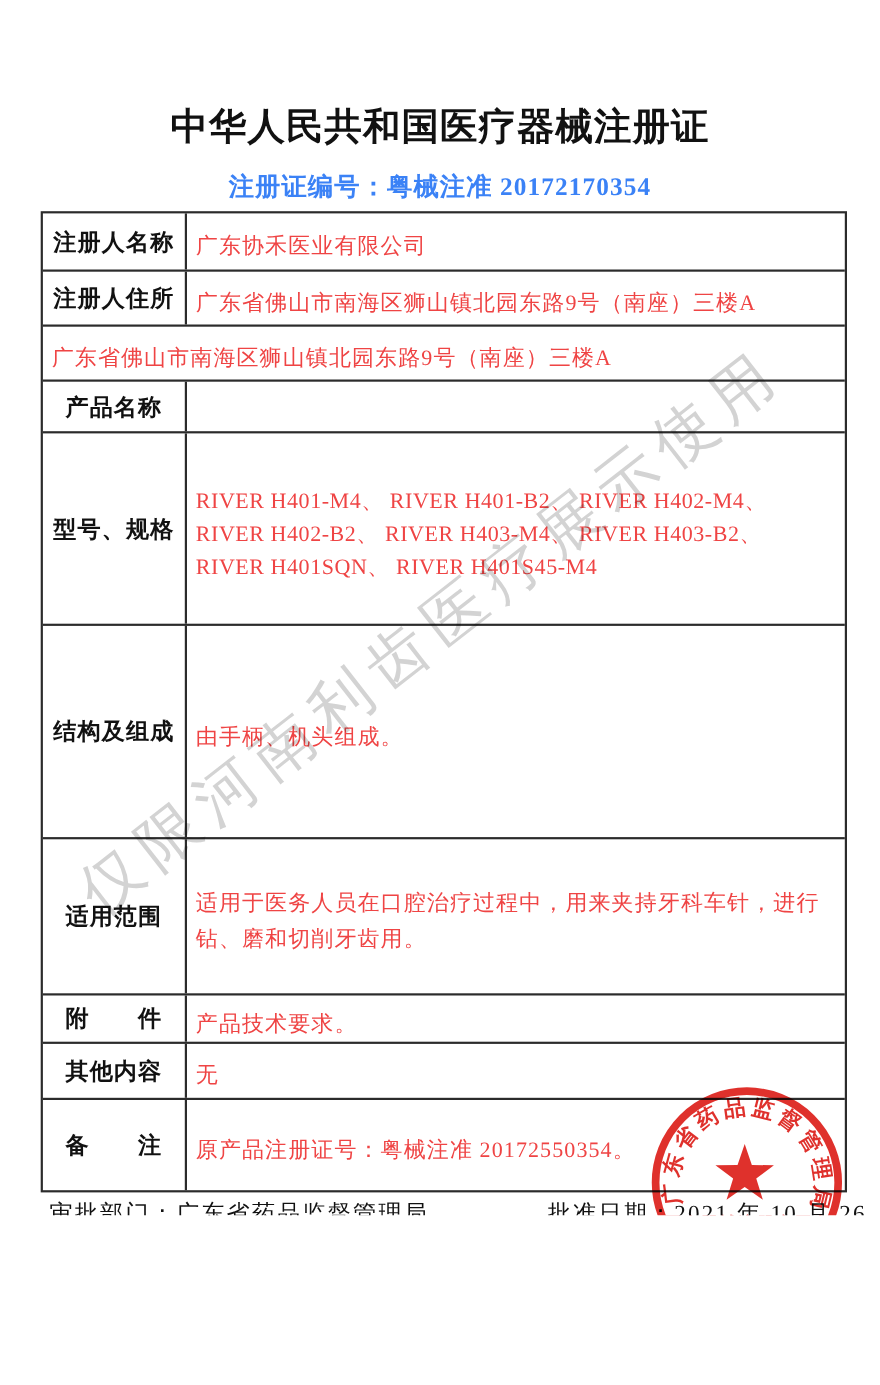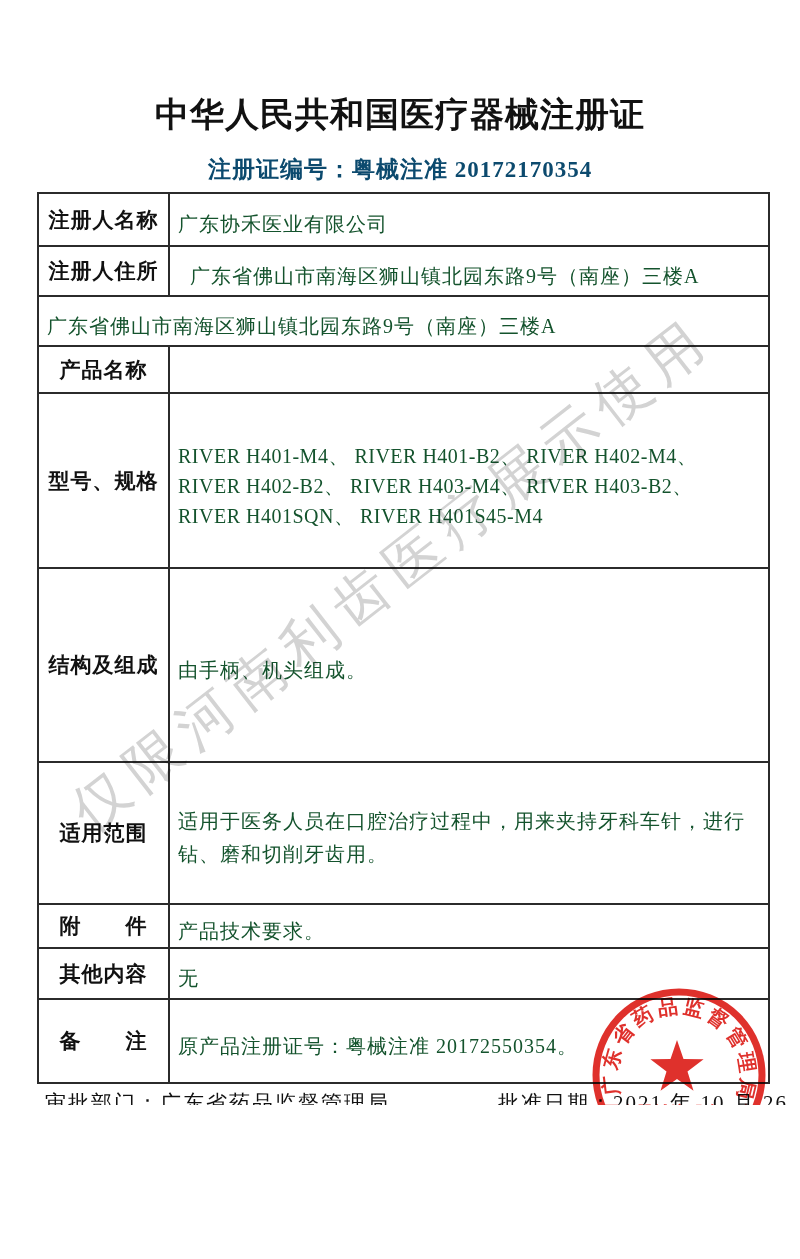--- a/index.html
+++ b/index.html
@@ -12,41 +12,41 @@
     color:#1b1b1b;
   }
   .doc-title{
     position:absolute;left:0;top:92px;width:800px;
     text-align:center;
     font-family:"Liberation Sans","DejaVu Sans",sans-serif;
     font-weight:bold;font-size:34px;letter-spacing:1px;color:#111;
   }
   .reg-line{
     position:absolute;left:0;top:154px;width:800px;
-    text-align:center;font-weight:bold;font-size:23px;letter-spacing:1px;color:#0c4a6e;
+    text-align:center;font-weight:bold;font-size:23px;letter-spacing:1px;color:#3b82f6;
   }
   .cert-table{
     position:absolute;left:37px;top:192px;width:733px;
     border:2px solid #2b2b2b;box-sizing:border-box;
     background:transparent;
   }
   .trow{display:flex;border-bottom:2px solid #2b2b2b;box-sizing:border-box;}
   .trow:last-child{border-bottom:none;}
   .tlabel{
     width:131px;flex:0 0 131px;box-sizing:border-box;
     border-right:2px solid #2b2b2b;
     display:flex;align-items:center;justify-content:center;
     font-family:"Liberation Sans","DejaVu Sans",sans-serif;
     font-weight:bold;font-size:21px;letter-spacing:1px;color:#111;
     text-align:center;padding:0 8px;
   }
   .tvalue{
     flex:1;display:flex;align-items:center;box-sizing:border-box;
     padding:16px 14px 6px 8px;
-    font-size:20px;letter-spacing:1px;line-height:31px;color:#14532d;
+    font-size:20px;letter-spacing:1px;line-height:31px;color:#ef4444;
   }
   .footer-left{
     position:absolute;left:45px;top:1089px;
     font-size:21px;letter-spacing:2px;color:#111;
   }
   .footer-date1{
     position:absolute;left:498px;top:1089px;
     font-size:21px;letter-spacing:2px;color:#111;
   }
   .footer-date2{
@@ -75,21 +75,21 @@
 <div class="page">
 
   <div class="doc-title">中华人民共和国医疗器械注册证</div>
   <div class="reg-line">注册证编号：粤械注准 20172170354</div>
 
   <div class="cert-table">
     <div class="trow" style="height:53px;">
       <div class="tlabel">注册人名称</div>
       <div class="tvalue">广东协禾医业有限公司</div>
     </div>
-    <div class="trow" style="height:50px;gap:12px;">
+    <div class="trow" style="height:50px;">
       <div class="tlabel">注册人住所</div>
       <div class="tvalue">广东省佛山市南海区狮山镇北园东路9号（南座）三楼A</div>
     </div>
     <div class="trow" style="height:50px;">
       <div class="tvalue">广东省佛山市南海区狮山镇北园东路9号（南座）三楼A</div>
     </div>
     <div class="trow" style="height:47px;">
       <div class="tlabel">产品名称</div>
     </div>
     <div class="trow" style="height:175px;">

